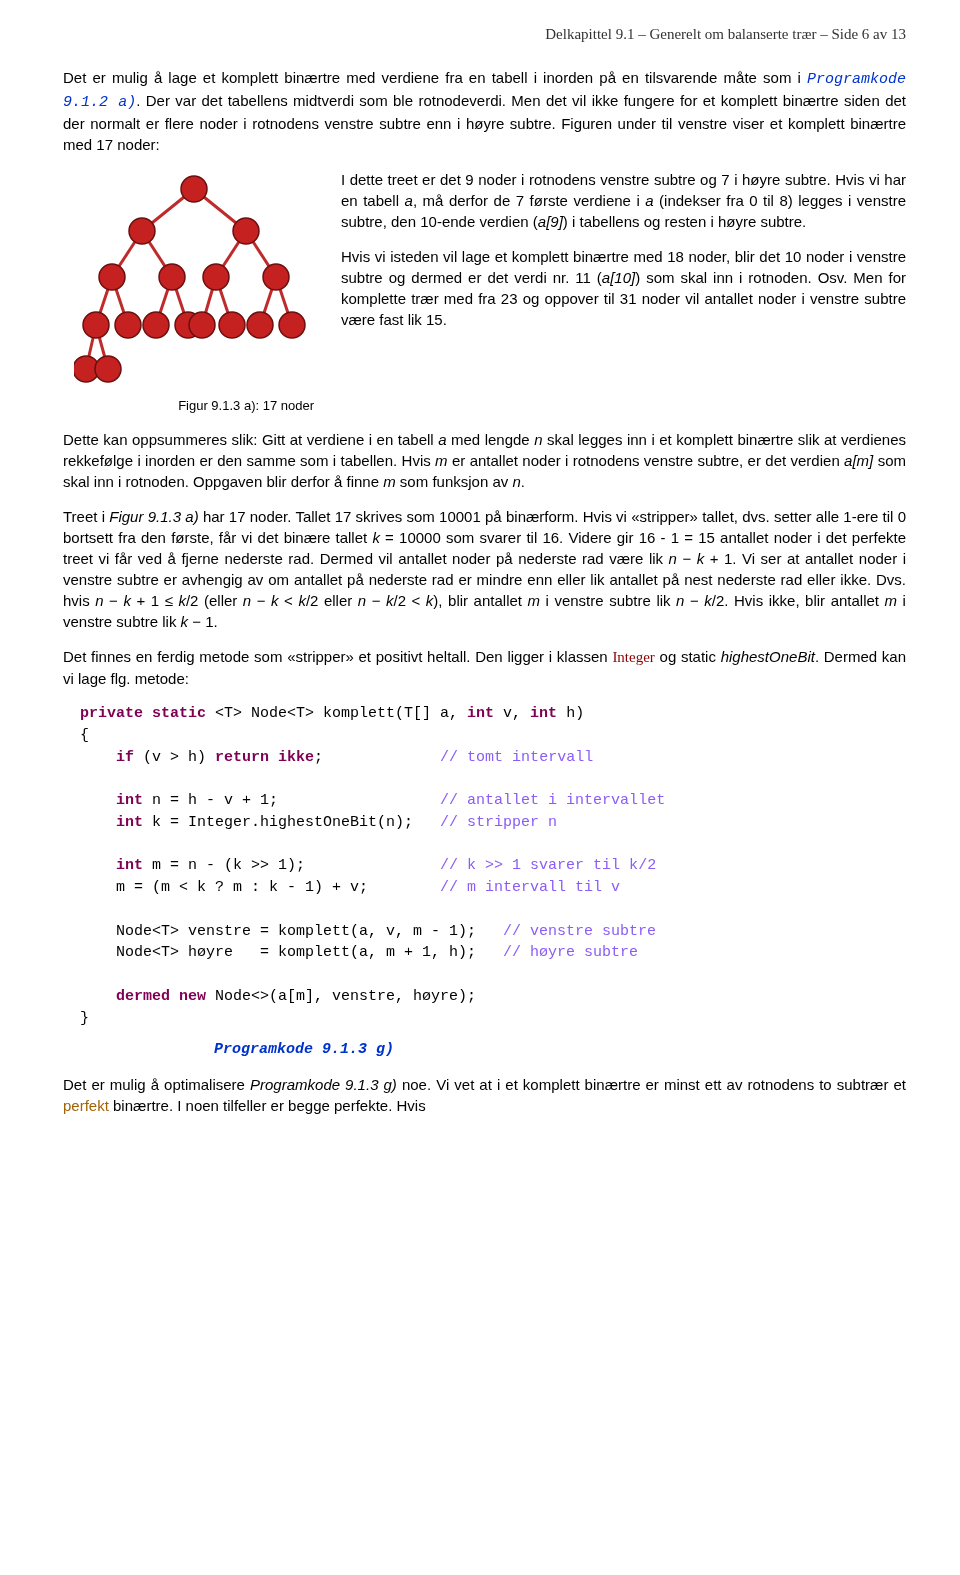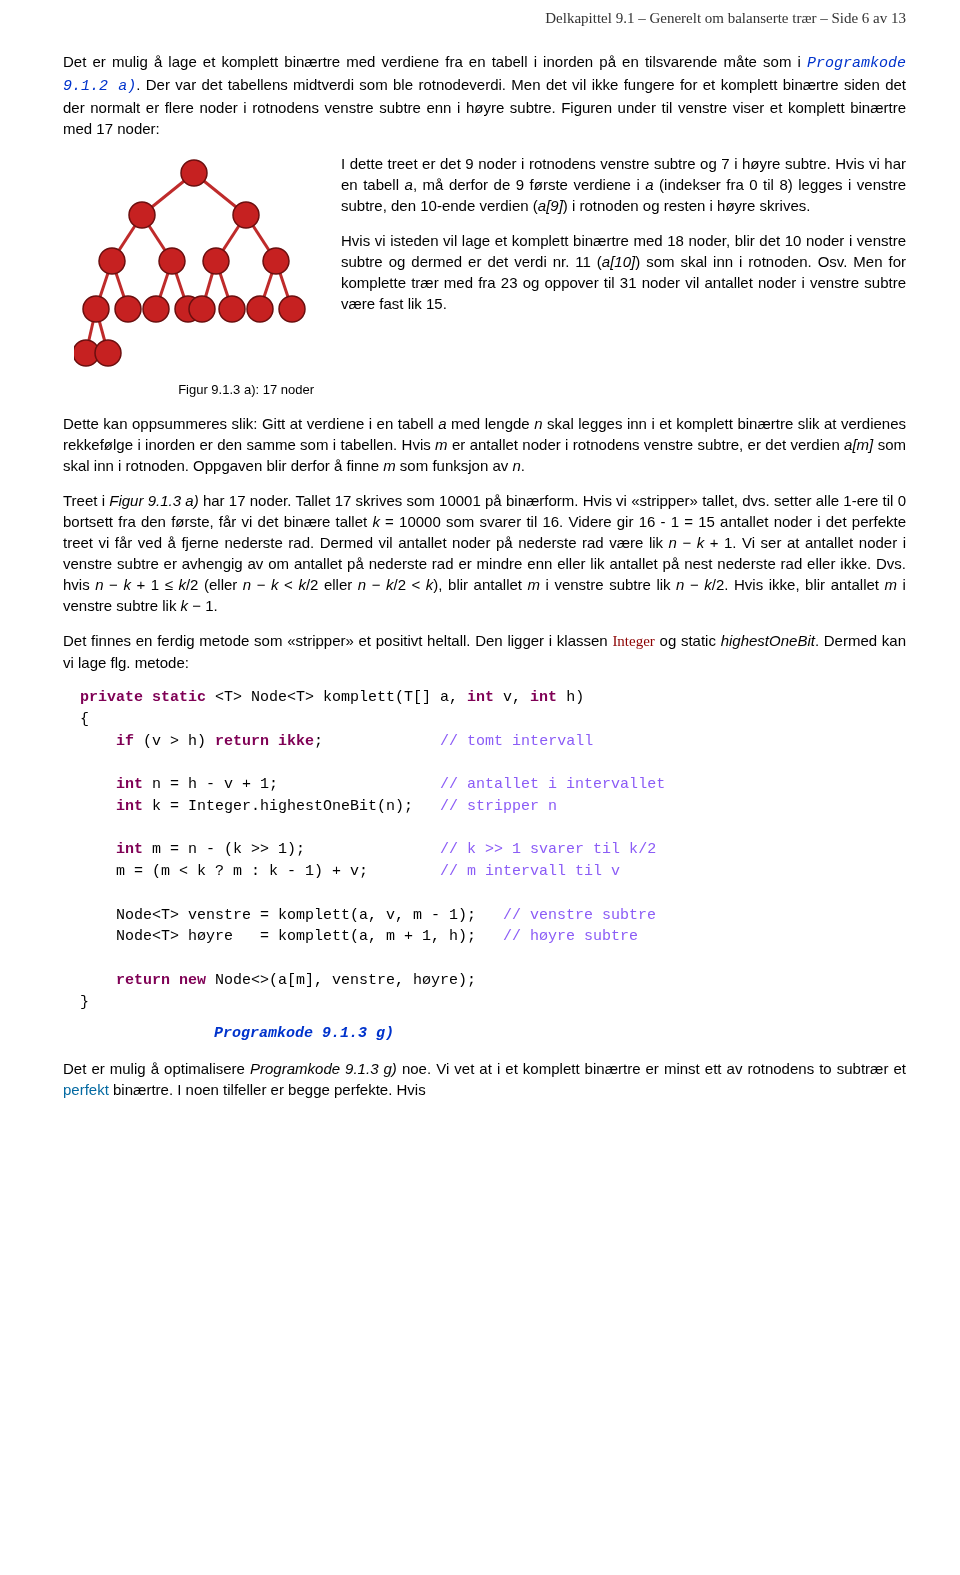--- a/index.html
+++ b/index.html
@@ -6,37 +6,37 @@
     margin: 0;
     padding: 0;
     background: #fff;
     font-family: Verdana, Geneva, sans-serif;
     font-size: 15px;
     color: #000;
     line-height: 1.4;
     width: 960px;
   }
   .page {
-    padding: 8px 54px 40px 54px;
+    padding: 24px 54px 40px 54px;
   }
   .header {
     text-align: right;
     font-family: Georgia, 'Times New Roman', serif;
     font-size: 15px;
     color: #333;
     margin-bottom: 22px;
   }
   p {
     margin: 0 0 14px 9px;
     text-align: justify;
   }
   .italic { font-style: italic; }
   .code-kw { font-family: 'Courier New', monospace; color: #0033cc; font-style: italic; }
   .code-class { font-family: Liberation Serif, serif; color: #8b0000; }
-  .perfekt { color: #0369a1; }
+  .perfekt { color: #a16207; }
   .figure-row {
     display: flex;
     align-items: flex-start;
     margin-bottom: 14px;
   }
   .figure-col {
     width: 260px;
     flex-shrink: 0;
     display: flex;
     flex-direction: column;
@@ -119,21 +119,21 @@
         <circle class="node" cx="158" cy="156" r="13"></circle>
         <circle class="node" cx="186" cy="156" r="13"></circle>
         <circle class="node" cx="218" cy="156" r="13"></circle>
         <circle class="node" cx="12" cy="200" r="13"></circle>
         <circle class="node" cx="34" cy="200" r="13"></circle>
       </svg>
       <div class="figure-caption">Figur 9.1.3 a): 17 noder</div>
     </div>
     <div class="beside-col">
       <p>
-        <span>I dette treet er det 9 noder i rotnodens venstre subtre og 7 i høyre subtre. Hvis vi har en tabell </span><span class="italic">a</span><span>, må derfor de 9 første verdiene i </span><span class="italic">a</span><span> (indekser fra 0 til 8) legges i venstre subtre, den 10-ende verdien (</span><span class="italic">a[9]</span><span>) i rotnoden og resten i høyre skrives.</span>
+        <span>I dette treet er det 9 noder i rotnodens venstre subtre og 7 i høyre subtre. Hvis vi har en tabell </span><span class="italic">a</span><span>, må derfor de 7 første verdiene i </span><span class="italic">a</span><span> (indekser fra 0 til 8) legges i venstre subtre, den 10-ende verdien (</span><span class="italic">a[9]</span><span>) i tabellens og resten i høyre subtre.</span>
       </p>
       <p>
         <span>Hvis vi isteden vil lage et komplett binærtre med 18 noder, blir det 10 noder i venstre subtre og dermed er det verdi nr. 11 (</span><span class="italic">a[10]</span><span>) som skal inn i rotnoden. Osv. Men for komplette trær med fra 23 og oppover til 31 noder vil antallet noder i venstre subtre være fast lik 15.</span>
       </p>
     </div>
   </div>
 
   <p>
     <span>Dette kan oppsummeres slik: Gitt at verdiene i en tabell </span><span class="italic">a</span><span> med lengde </span><span class="italic">n</span><span> skal legges inn i et komplett binærtre slik at verdienes rekkefølge i inorden er den samme som i tabellen. Hvis </span><span class="italic">m</span><span> er antallet noder i rotnodens venstre subtre, er det verdien </span><span class="italic">a[m]</span><span> som skal inn i rotnoden. Oppgaven blir derfor å finne </span><span class="italic">m</span><span> som funksjon av </span><span class="italic">n</span><span>.</span>
   </p>
@@ -152,21 +152,21 @@
 
     <span class="kw">int</span> n = h - v + 1;                  <span class="cmt">// antallet i intervallet</span>
     <span class="kw">int</span> k = Integer.highestOneBit(n);   <span class="cmt">// stripper n</span>
 
     <span class="kw">int</span> m = n - (k &gt;&gt; 1);               <span class="cmt">// k &gt;&gt; 1 svarer til k/2</span>
     m = (m &lt; k ? m : k - 1) + v;        <span class="cmt">// m intervall til v</span>
 
     Node&lt;T&gt; venstre = komplett(a, v, m - 1);   <span class="cmt">// venstre subtre</span>
     Node&lt;T&gt; høyre   = komplett(a, m + 1, h);   <span class="cmt">// høyre subtre</span>
 
-    <span class="kw">return new</span> Node&lt;&gt;(a[m], venstre, høyre);
+    <span class="kw">dermed new</span> Node&lt;&gt;(a[m], venstre, høyre);
 }</pre>
 
   <div class="label-line">Programkode 9.1.3 g)</div>
 
   <p>
     <span>Det er mulig å optimalisere </span><span class="italic">Programkode 9.1.3 g)</span><span> noe. Vi vet at i et komplett binærtre er minst ett av rotnodens to subtrær et </span><span class="perfekt">perfekt</span><span> binærtre. I noen tilfeller er begge perfekte. Hvis</span>
   </p>
 
 </div>
 

